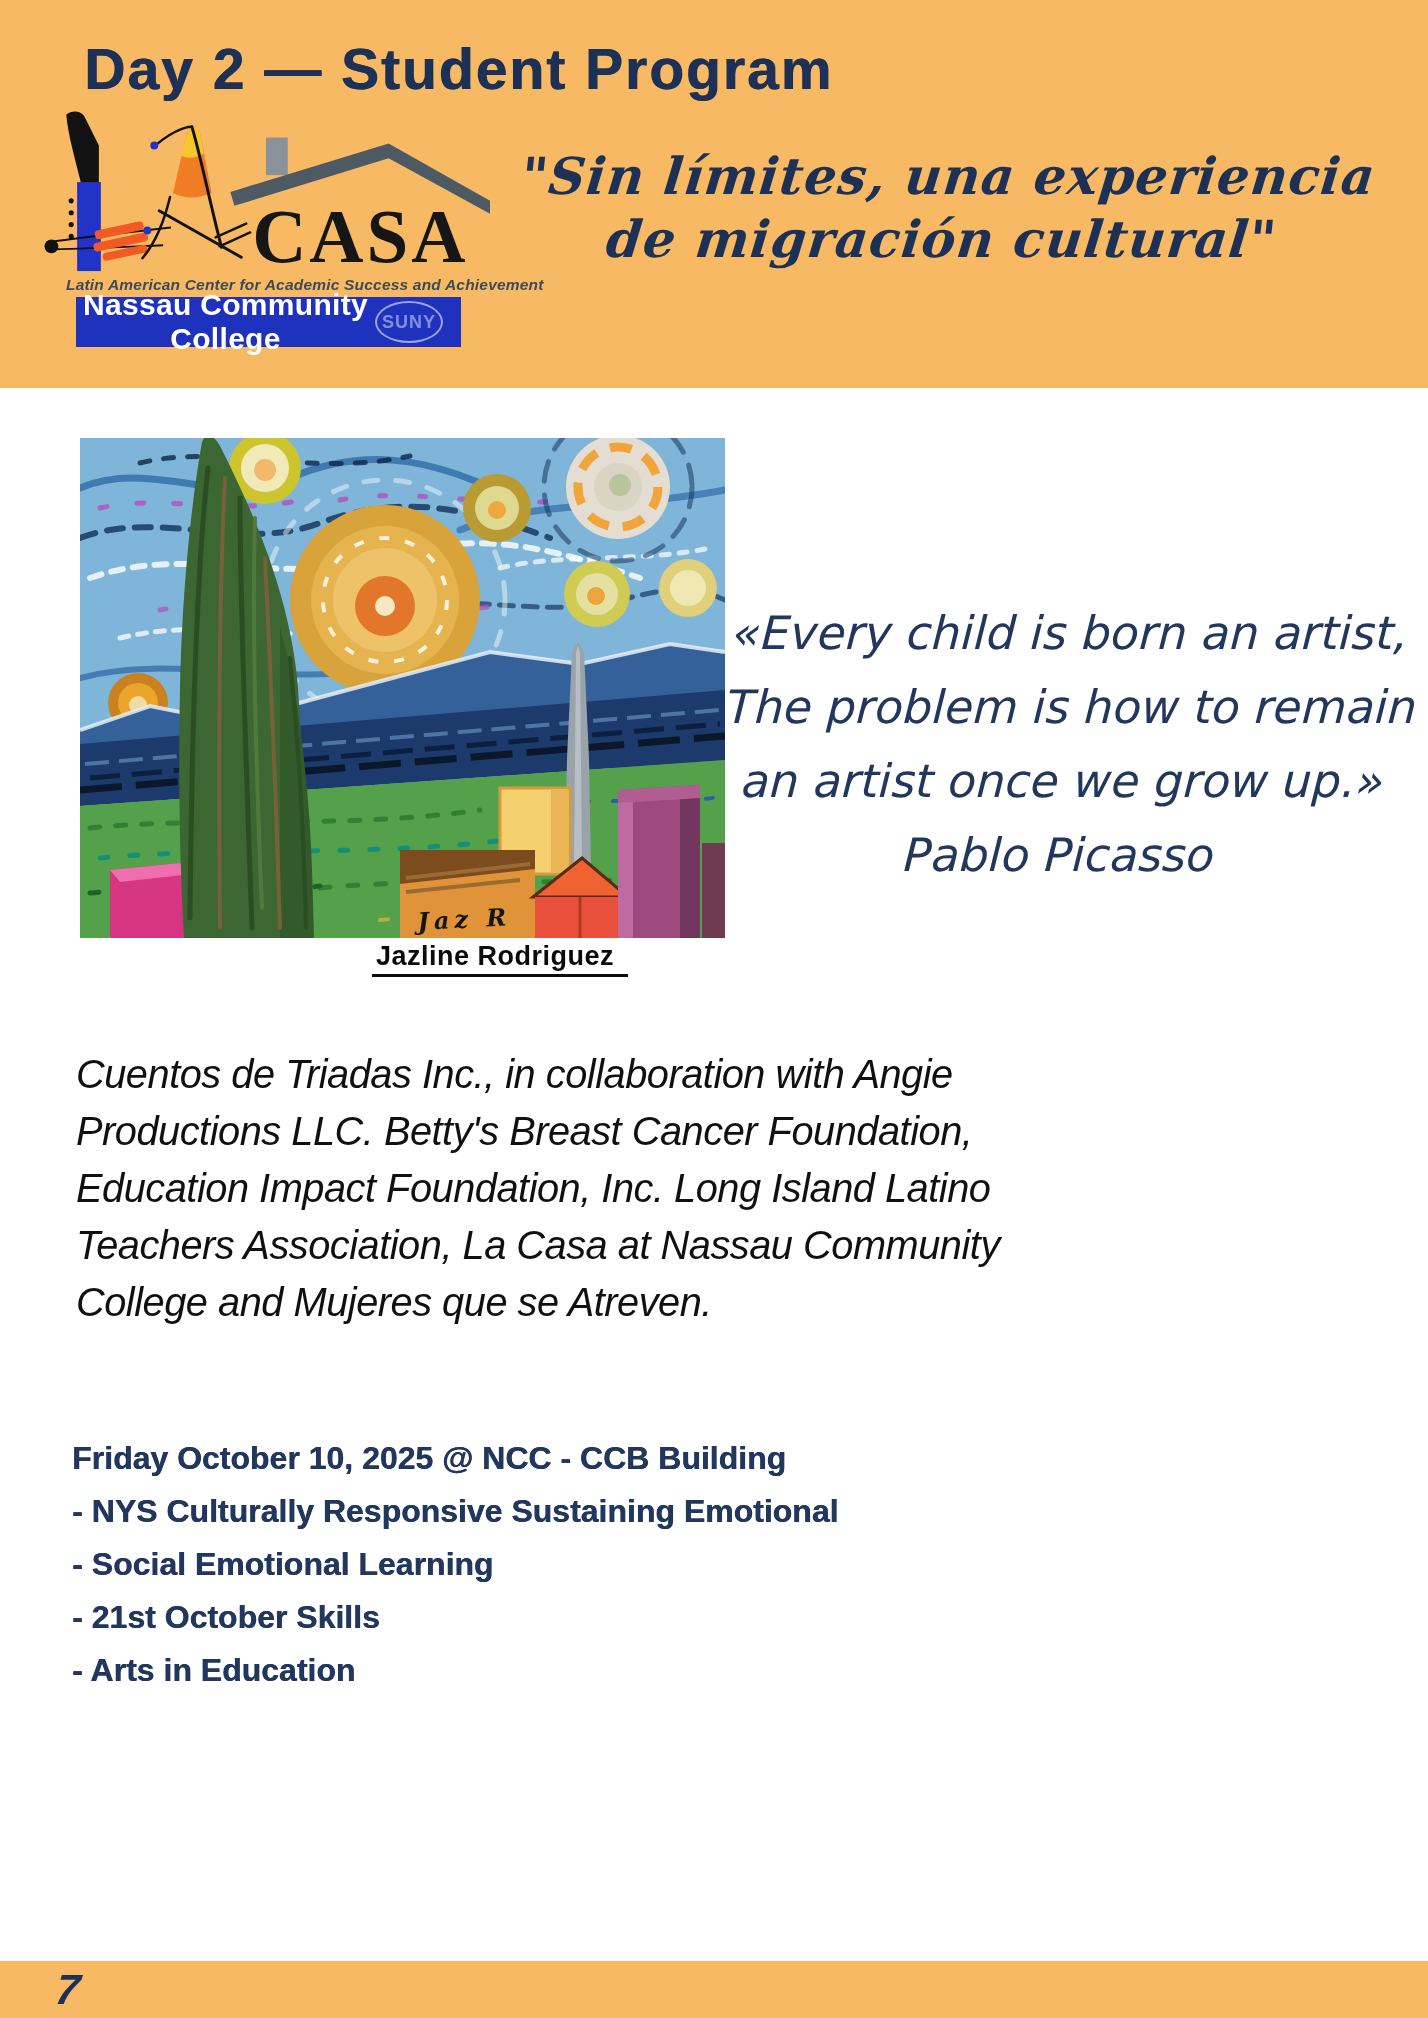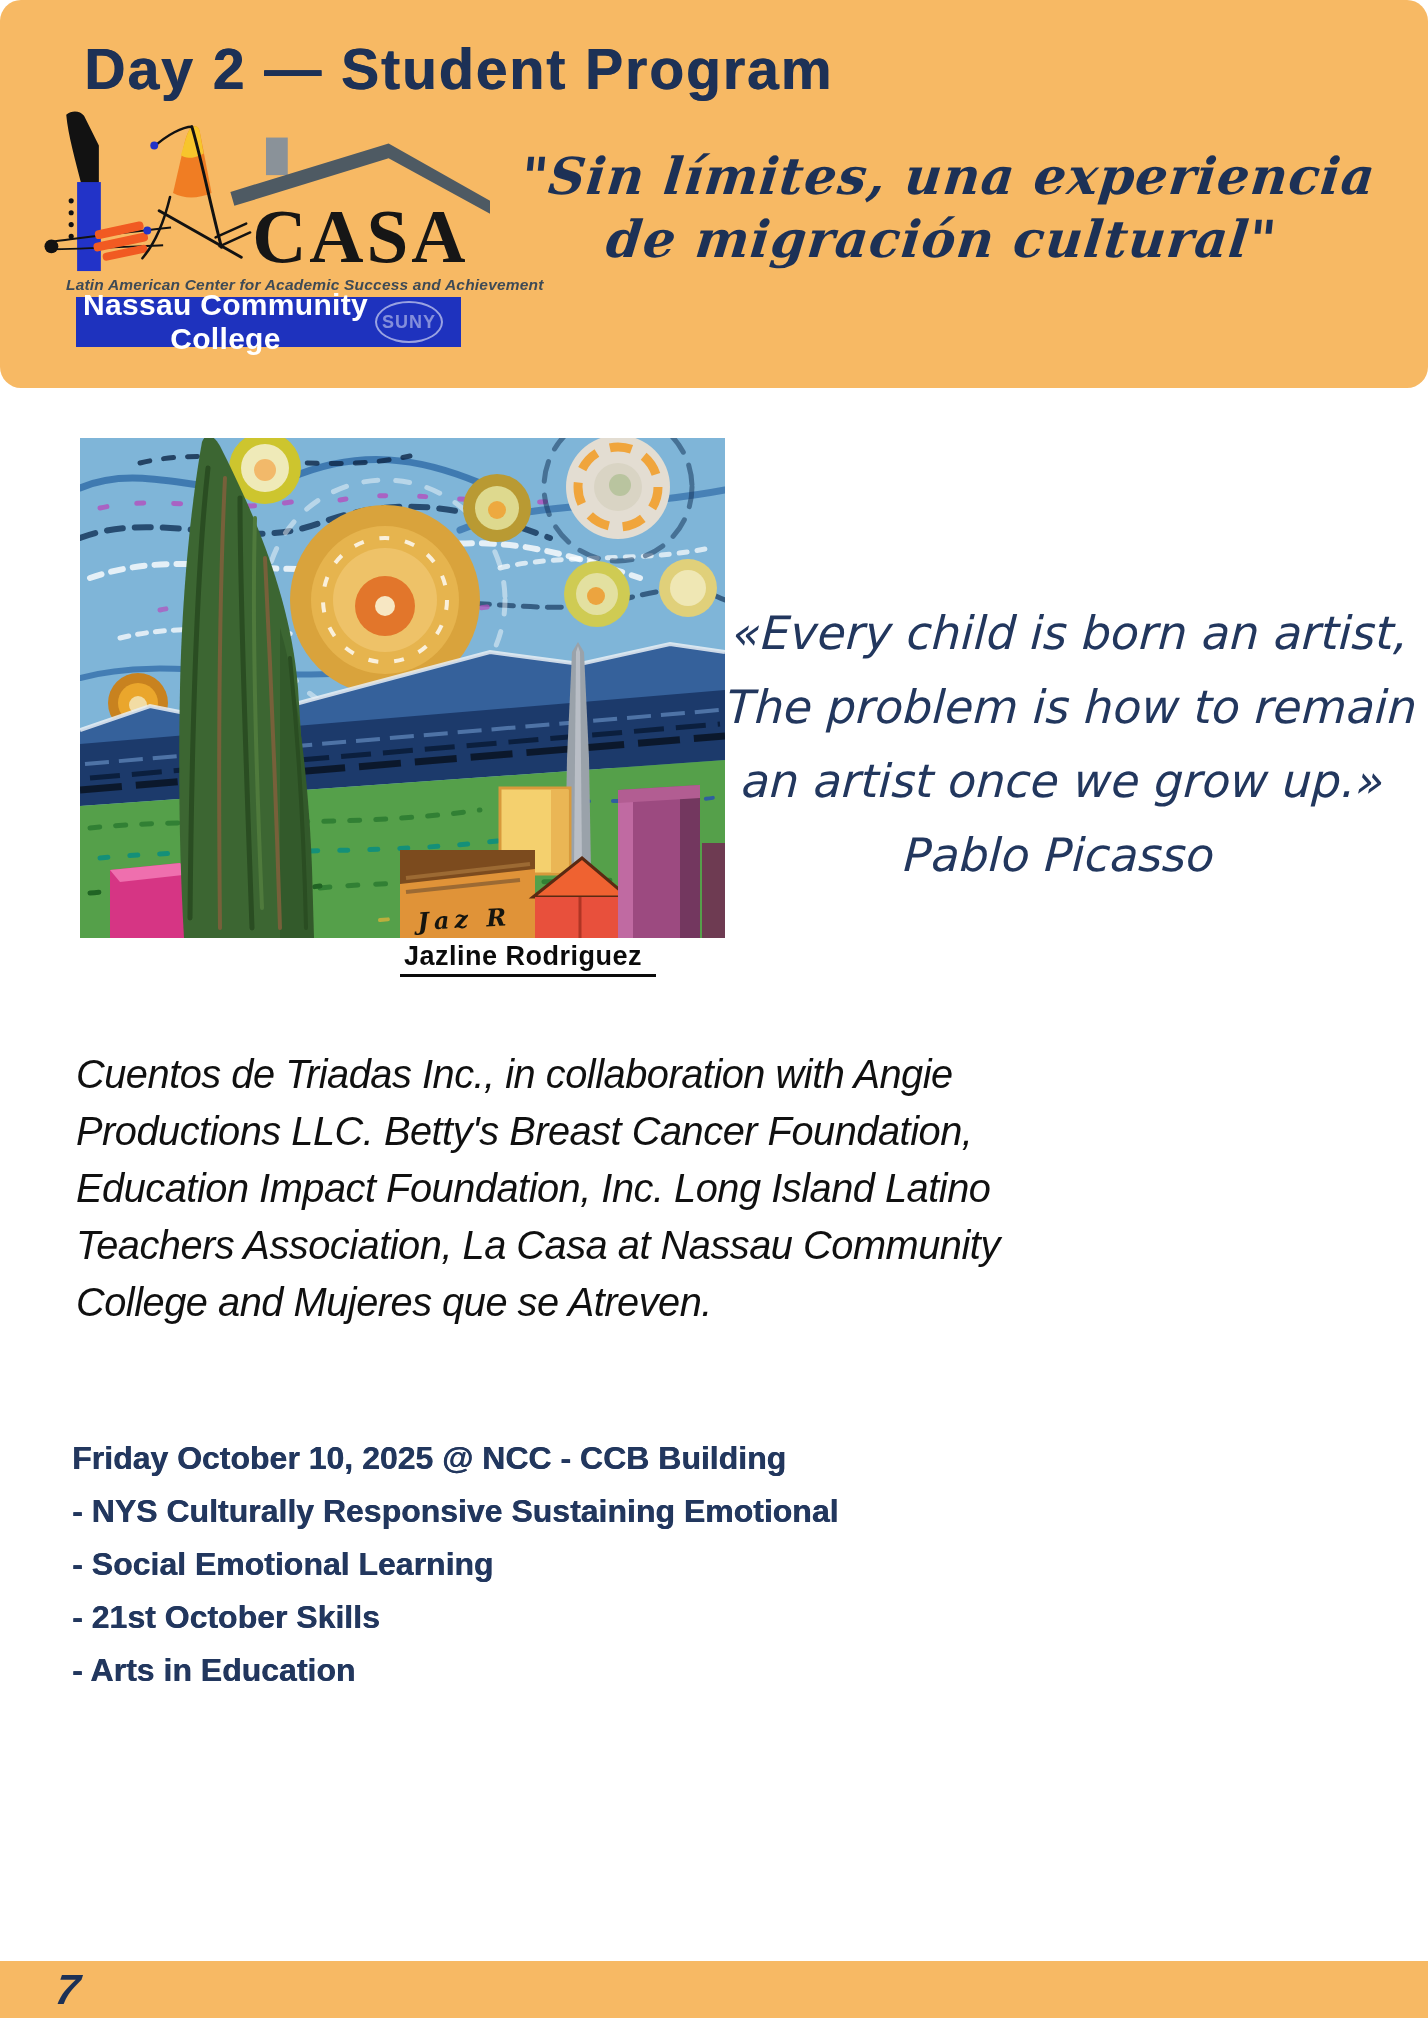--- a/index.html
+++ b/index.html
@@ -1,21 +1,21 @@
 <!DOCTYPE html>
 <html style="--band_orange: #F7B964; --navy: #1D3156; --bar_blue: #1E32BE; --quote_navy: #22375E; --text_black: #101010;"><head>
 <meta charset="utf-8">
 <style>
   html,body{margin:0;padding:0;}
   body{
     width:1428px;height:2018px;position:relative;background:#ffffff;
     font-family:"Liberation Sans", sans-serif;overflow:hidden;
   }
   .band{position:absolute;left:0;width:1428px;background:var(--band_orange,#F7B964);}
-  #header-band{top:0;height:388px;border-radius:21px;}
+  #header-band{top:0;height:388px;}
   #footer-band{top:1961px;height:57px;}
 
   .title{
     position:absolute;left:84px;top:36px;
     font-size:57px;font-weight:800;letter-spacing:2px;
     color:var(--navy,#1D3156);
     text-shadow:0.8px 0 0 var(--navy,#1D3156);
     white-space:nowrap;
   }
 
@@ -43,21 +43,21 @@
     font-family:"DejaVu Serif", serif;font-style:italic;font-weight:bold;
     font-size:51px;line-height:63px;color:var(--navy,#1D3156);
     transform:skewX(-6deg);letter-spacing:1px;white-space:nowrap;
   }
 
   #painting{position:absolute;left:80px;top:438px;width:645px;height:500px;}
 
   .caption{
     position:absolute;left:372px;top:941px;
     font-size:27px;font-weight:800;color:#0B0B0B;letter-spacing:0.5px;
-    border-bottom:3.5px solid #0B0B0B;padding:0 14px 2px 4px;white-space:nowrap;margin-left:28px;
+    border-bottom:3.5px solid #0B0B0B;padding:0 14px 2px 4px;white-space:nowrap;
   }
 
   .picasso{
     position:absolute;left:725px;top:596px;width:680px;text-align:center;
     font-family:"DejaVu Sans", sans-serif;font-style:italic;
     font-size:46px;line-height:74px;color:var(--quote_navy,#22375E);
     transform:skewX(-3deg);white-space:nowrap;
   }
 
   .paragraph{

